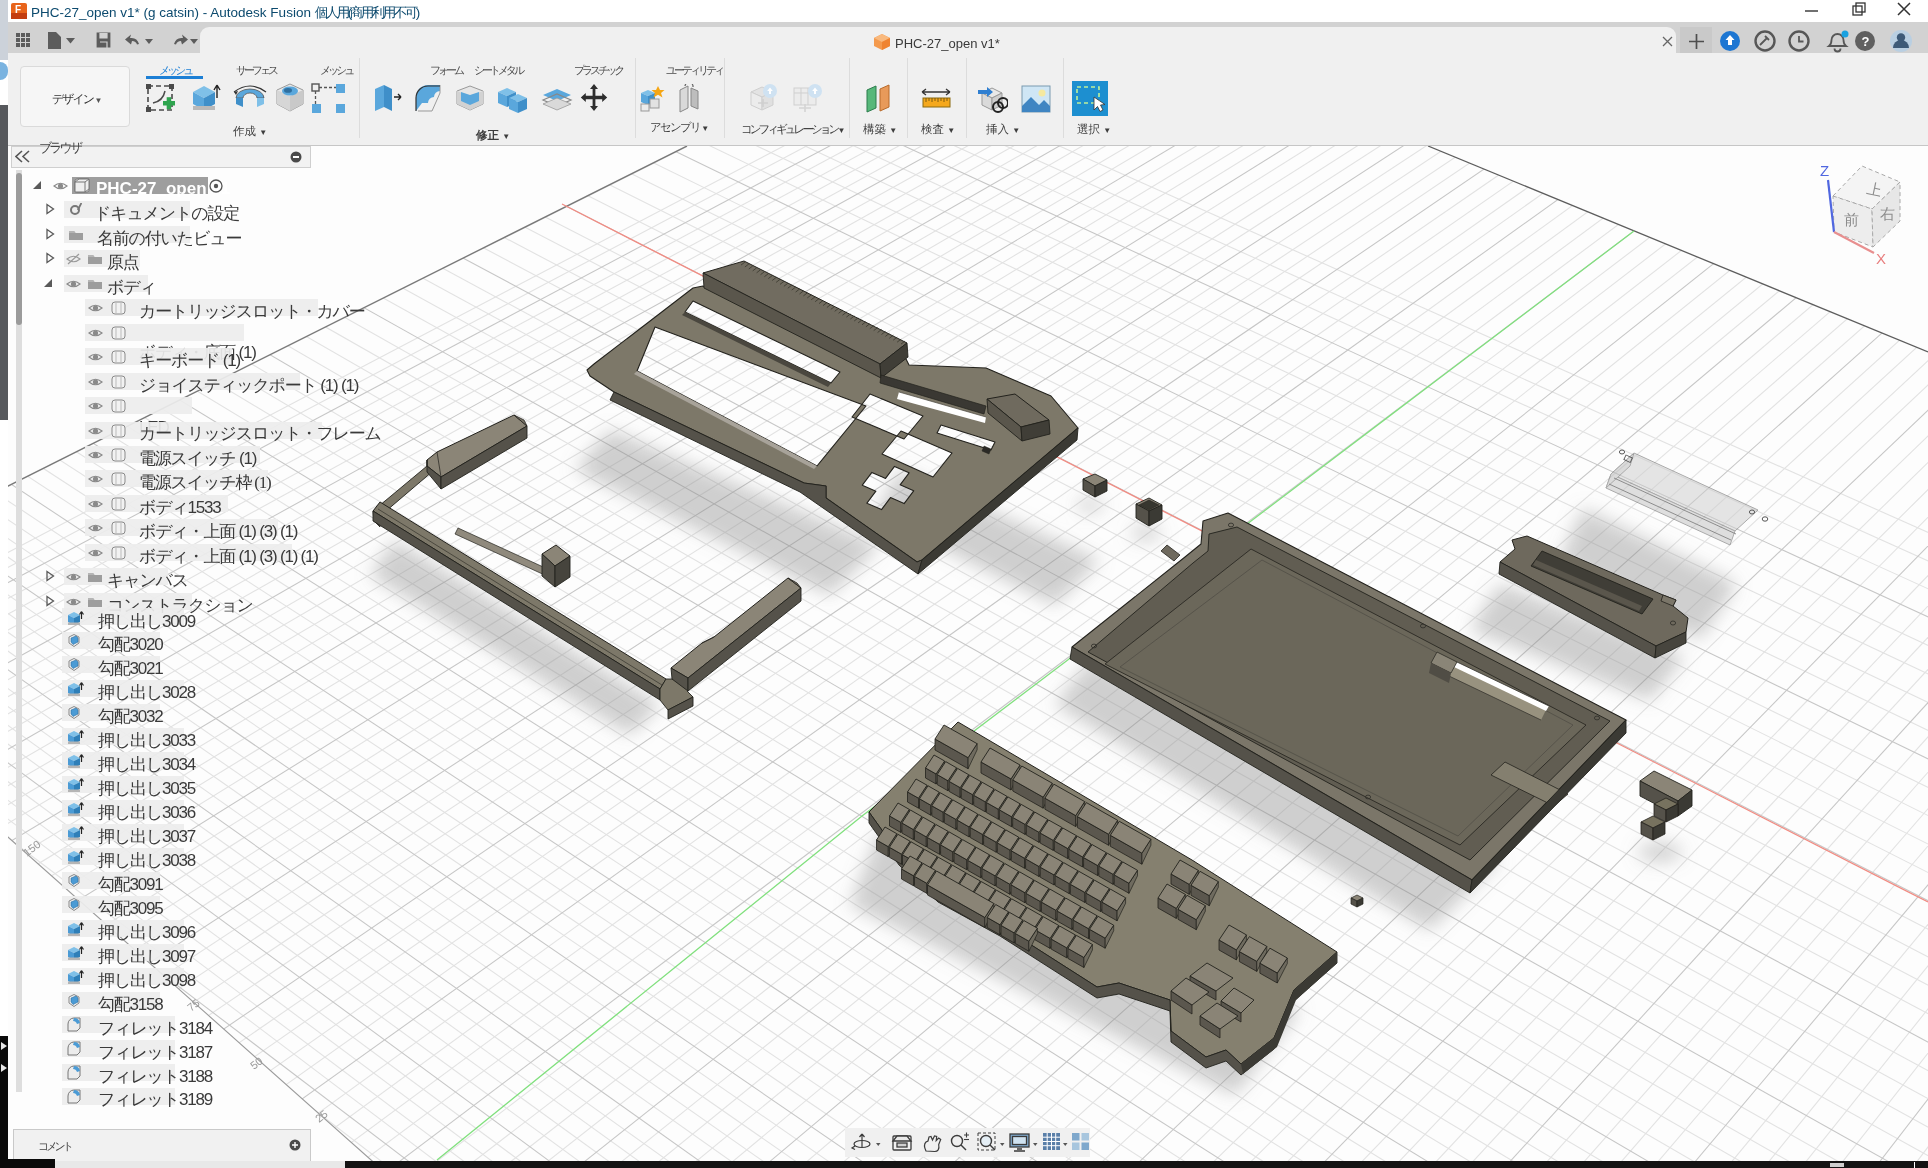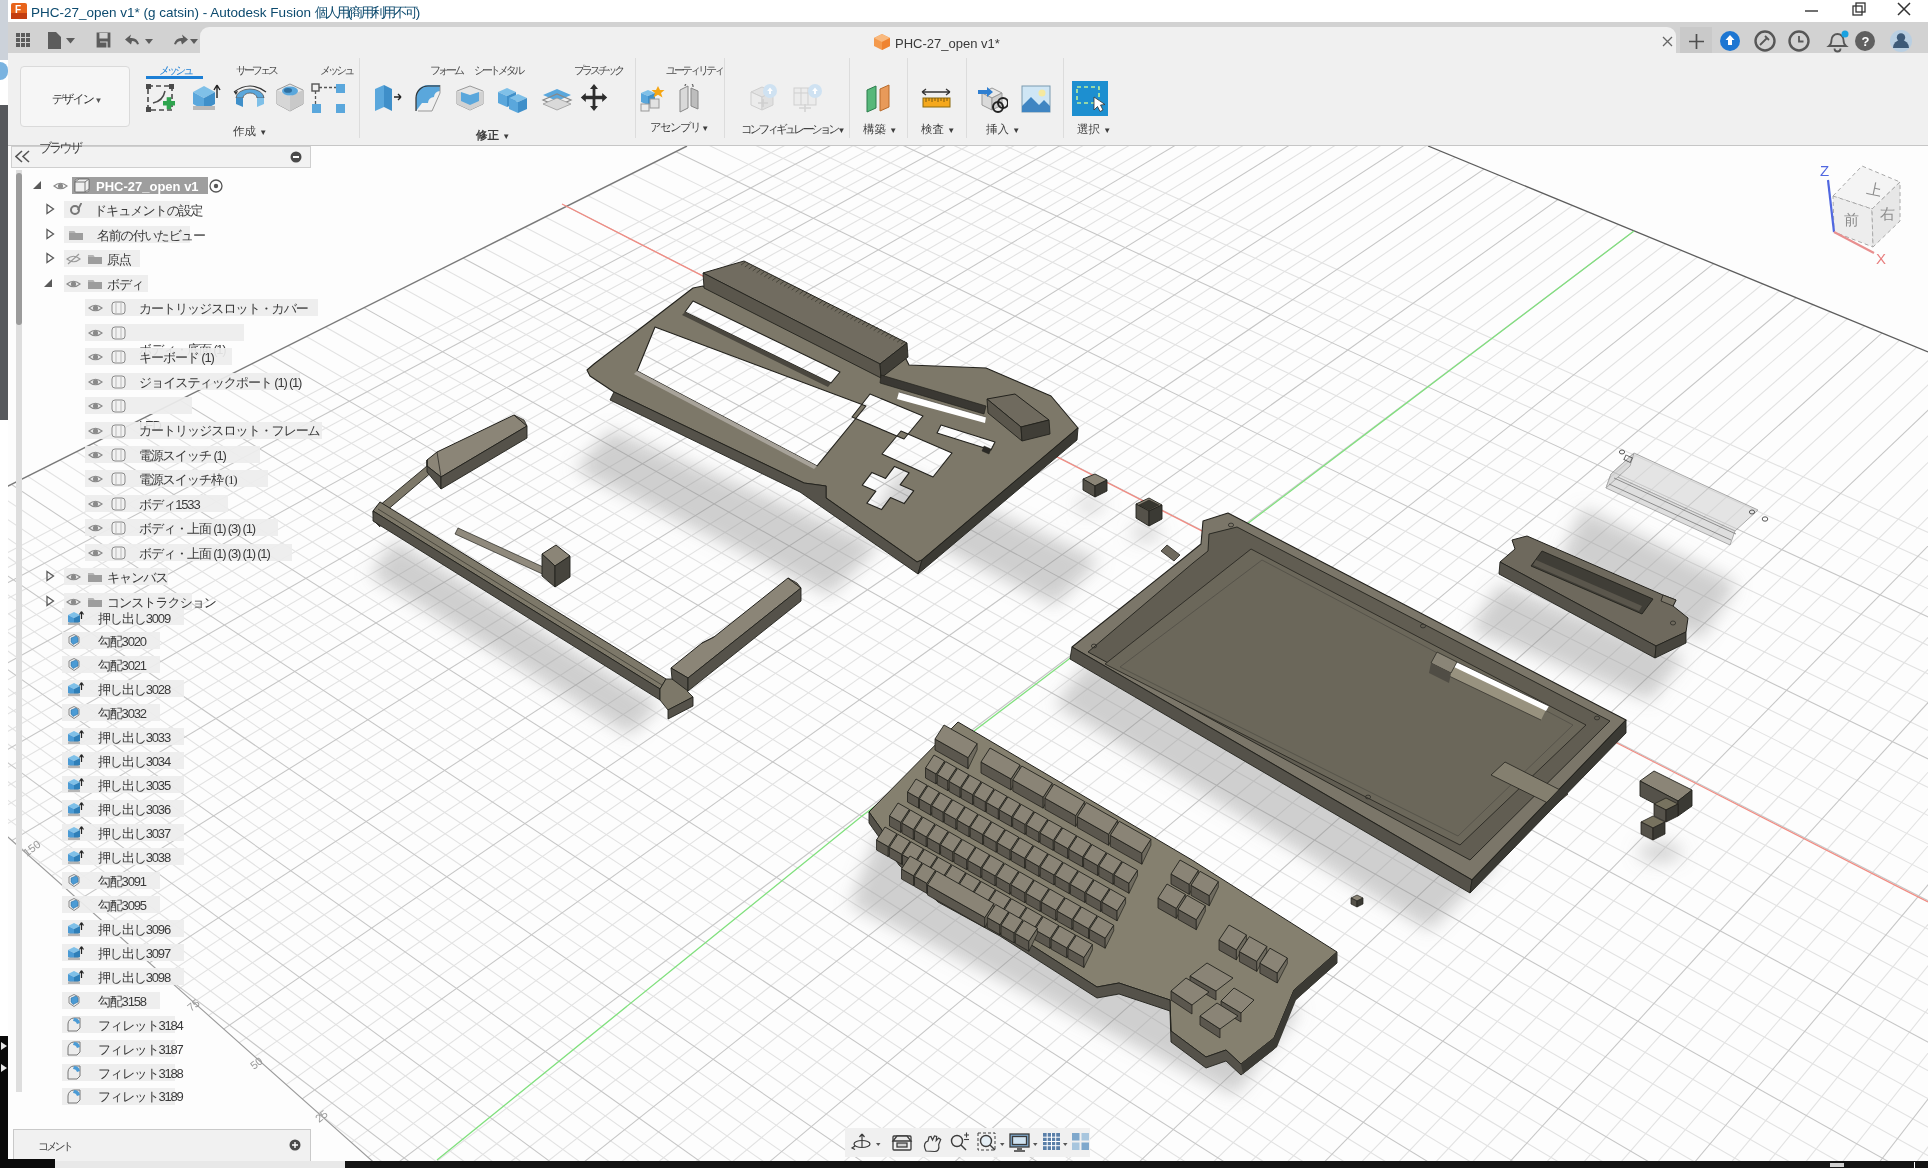--- a/index.html
+++ b/index.html
@@ -5,21 +5,21 @@
 .abs{position:absolute;}
 #titlebar{left:0;top:0;width:1928px;height:22px;background:#fff;}
 #titletext{left:31px;top:4px;font-size:13.5px;color:#0c4a6e;}
 #toolbar{left:8px;top:22px;width:1920px;height:31px;background:#d2d2d2;}
 #tab{left:200px;top:27px;width:1476px;height:26px;background:#f0f0f0;border-radius:9px 9px 0 0;}
 #ribbon{left:8px;top:53px;width:1920px;height:93px;background:#f0f0f0;border-bottom:1px solid #c6c6c6;}
 .rlabel{position:absolute;font-size:11.5px;letter-spacing:-1px;color:#3d3d3d;white-space:nowrap;}
 .rtab{position:absolute;top:63px;font-size:11px;letter-spacing:-3.2px;color:#4a4a4a;white-space:nowrap;}
 .sep{position:absolute;top:5px;height:80px;width:1px;background:#dcdcdc;}
 #browser{left:11px;top:146px;width:300px;height:22px;background:#f2f2f2;border:1px solid #cfcfcf;}
-.rowtext{position:absolute;font-size:13px;letter-spacing:-1.2px;color:#3a3a3a;white-space:nowrap;}
+.rowtext{position:absolute;font-size:17px;letter-spacing:-1.2px;color:#3a3a3a;white-space:nowrap;}
 #comment{left:13px;top:1129px;width:298px;height:33px;background:#f1f1f1;border:1px solid #c9c9c9;}
 #navbar{left:845px;top:1128px;width:245px;height:29px;background:#f0f0f0;}
 #bottombar{left:0;top:1161px;width:1928px;height:7px;background:#141414;}
 </style></head><body>
 <div class="abs" style="left:0;top:146px;width:1928px;height:1022px;overflow:hidden;">
 <div style="position:absolute;left:0;top:-146px;"><svg id="vp" width="1928" height="1168" viewBox="0 0 1928 1168" font-family="Liberation Sans, sans-serif">
 <rect x="0" y="0" width="1928" height="1168" fill="#fdfdfd"></rect>
 <clipPath id="gclip">
           <polygon points="0.0,490.0 687.0,146.0 1428.0,146.0 1928.0,352.0 1928.0,1168.0 380.0,1168.0 0.0,830.0"></polygon>
         </clipPath>

